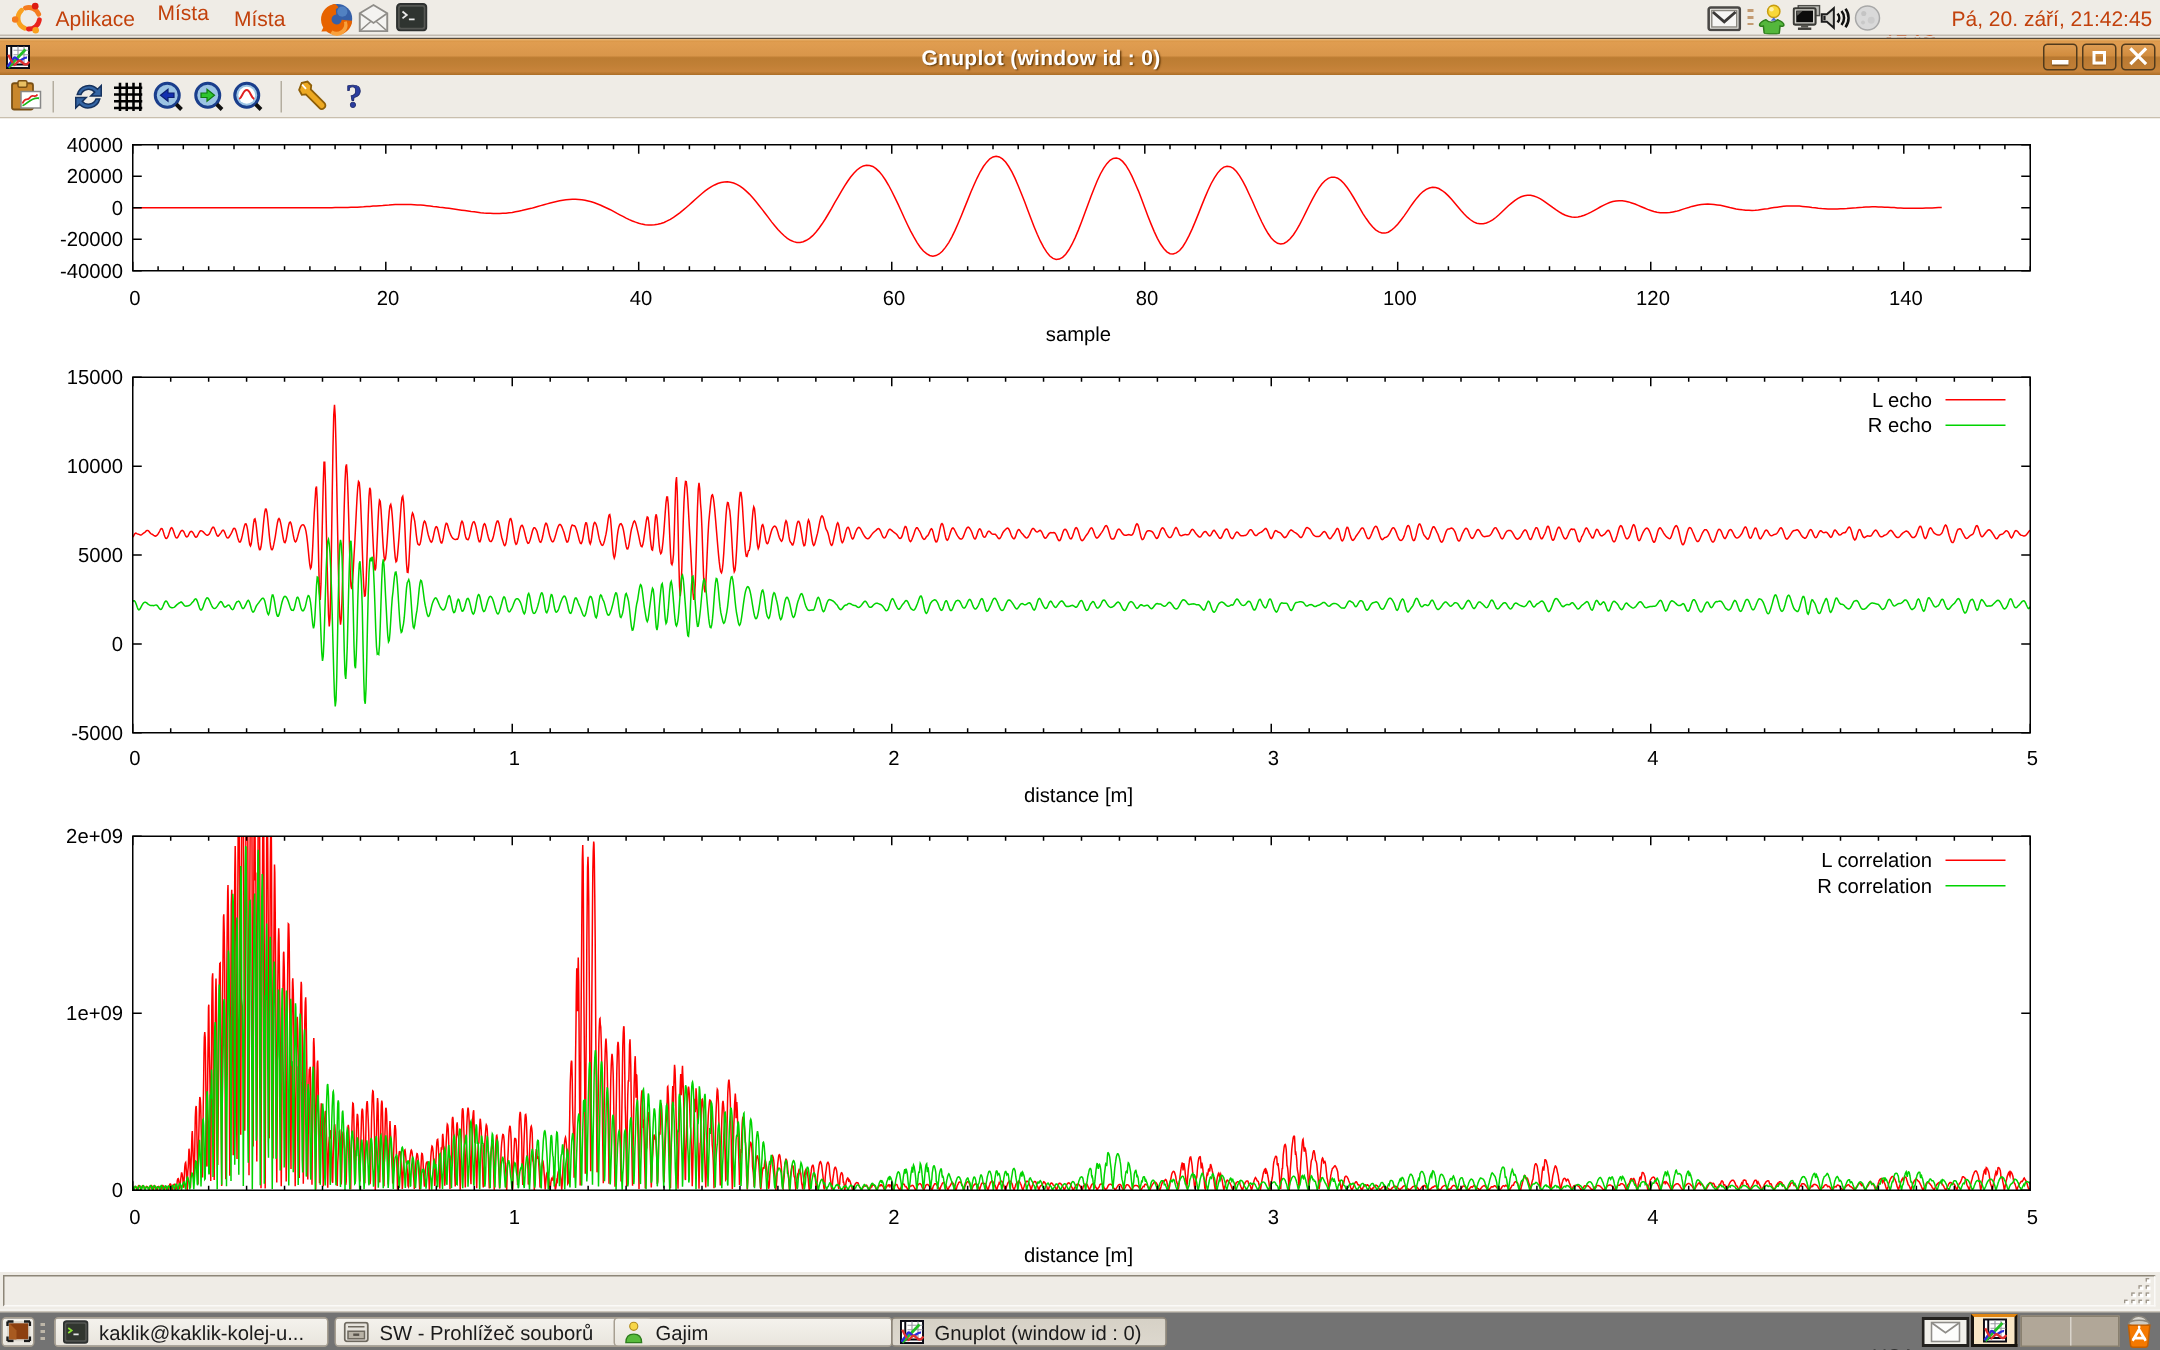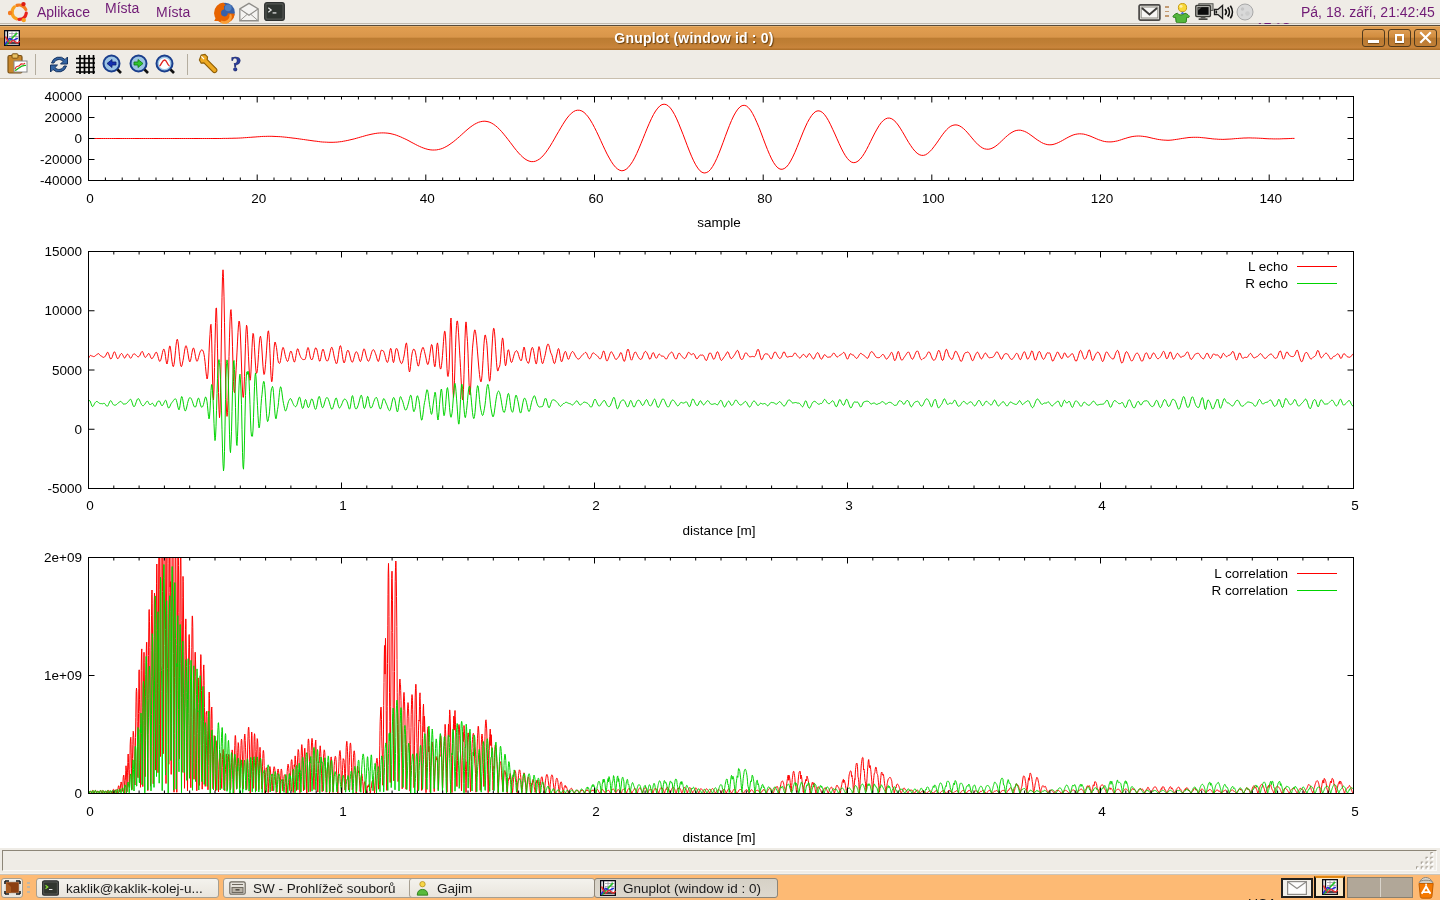--- a/index.html
+++ b/index.html
@@ -1,25 +1,25 @@
 <!DOCTYPE html>
 <html><head><meta charset="utf-8"><style>
 *{margin:0;padding:0;box-sizing:border-box}
 html,body{width:1440px;height:900px;overflow:hidden}
 body{font-family:"Liberation Sans",sans-serif;background:#fff;position:relative}
 .abs{position:absolute}
 #toppanel{left:0;top:0;width:1440px;height:24px;background:#efece6;border-bottom:1px solid #c1bab0}
-#toppanel .menu{font-size:14px;color:#701a75}
+#toppanel .menu{font-size:14px;color:#c2410c}
 #titlebar{left:0;top:25px;width:1440px;height:25px;background:linear-gradient(to bottom,#d4913f 0%,#e09d50 10%,#d9964a 46%,#bc7c32 52%,#c07f35 70%,#c8843b 90%,#ab6d27 100%);border-top:1px solid #564a39}
 #title{width:1388px;text-align:center;font-size:14px;font-weight:bold;color:#fff;line-height:25px;text-shadow:1px 1px 1px rgba(90,50,5,.85);letter-spacing:.2px}
 .wbtn{position:absolute;top:3px;width:23px;height:18px;border:1px solid #513a1c;border-radius:3px;background:linear-gradient(#dd9c52 0%,#d18c3e 45%,#b97931 50%,#c17f36 100%)}
 #toolbar{left:0;top:50px;width:1440px;height:29px;background:#efece6;border-bottom:1px solid #c9bfae}
 #statusbar{left:0;top:848px;width:1440px;height:25px;background:#efece6}
 #statusinner{position:absolute;left:2px;top:2px;width:1435px;height:21px;border-top:1px solid #8d8678;border-left:1px solid #8d8678;border-right:1px solid #fbfaf8;border-bottom:1px solid #fbfaf8;background:#efece6}
-#botpanel{left:0;top:874px;width:1440px;height:26px;background:#fdba74;border-top:1px solid #cbc5ba}
+#botpanel{left:0;top:874px;width:1440px;height:26px;background:#737373;border-top:1px solid #cbc5ba}
 .tbtn{position:absolute;top:3px;height:20px;border:1px solid #a79f91;border-radius:3px;background:linear-gradient(#f4f2ed,#e9e5dd);font-size:13.5px;color:#1a1a1a;display:flex;align-items:center;white-space:nowrap;overflow:hidden}
 .tbtn .ic{margin:0 7px 0 5px;flex:0 0 auto}
 </style></head><body>
 <div class="abs" id="toppanel">
  <div class="abs" style="left:8px;top:1px"><svg width="22" height="22" viewBox="0 0 24 24">
 <g fill="none" stroke-linecap="round">
 <path d="M9.79 4.78 A7.8 7.8 0 0 1 19.43 9.28" stroke="#f47c20" stroke-width="3.5"></path>
 <path d="M6.98 6.40 A7.8 7.8 0 0 0 9.28 19.43" stroke="#f9a11f" stroke-width="3.5"></path>
 <path d="M11.93 20.00 A7.8 7.8 0 0 0 19.92 13.29" stroke="#e8231d" stroke-width="3.5"></path>
 </g>
@@ -77,21 +77,21 @@
 <path d="M15.4 4.6a7.6 7.6 0 0 1 0 9.8" stroke="#111" stroke-width="1.8" fill="none"></path>
 <path d="M18.2 3a10.8 10.8 0 0 1 0 13" stroke="#111" stroke-width="1.8" fill="none"></path>
 </svg></div>
  <div class="abs" style="left:1236px;top:3px"><svg width="18" height="18" viewBox="0 0 18 18">
 <circle cx="9" cy="9" r="8" fill="#d9d9d9" stroke="#a8a8a8" stroke-width="1"></circle>
 <circle cx="6.5" cy="6" r="1.7" fill="#c4c4c4"></circle>
         <circle cx="11.5" cy="10.5" r="2.3" fill="#cccccc"></circle>
 <circle cx="6" cy="12" r="1.3" fill="#c8c8c8"></circle>
 </svg></div>
  <div class="abs menu" style="left:1256px;top:20px">17 °C</div>
- <div class="abs menu" style="left:1301px;top:3.5px">Pá, 18. září, 21:42:45</div>
+ <div class="abs menu" style="left:1301px;top:3.5px">Pá, 20. září, 21:42:45</div>
 </div>
 <div class="abs" id="titlebar">
  <div class="abs" style="left:0;top:0;width:100%;height:1px;background:#e7b06c"></div>
  <div id="title">Gnuplot (window id : 0)</div>
  <div class="abs" style="left:4px;top:4px"><svg width="16" height="16" viewBox="0 0 16 16">
 <rect x="0.5" y="0.5" width="15" height="15" fill="#fff" stroke="#0a0a14" stroke-width="1.6"></rect>
 <path d="M3.5 1v13.2M2 13h13" stroke="#0a0a14" stroke-width="1.3"></path>
 <path d="M5 3.5h10M5 6.5h10M8 1v11M12 1v11" stroke="#9a9aa6" stroke-width="0.8"></path>
 <path d="M1.5 15 13 3" stroke="#21c024" stroke-width="1.8"></path>
 <path d="M1 14.5 5 9c1.5-2 2.5 1.5 4 1.5S12 8 14 8.5" stroke="#2b2bd9" stroke-width="1.6" fill="none"></path>

